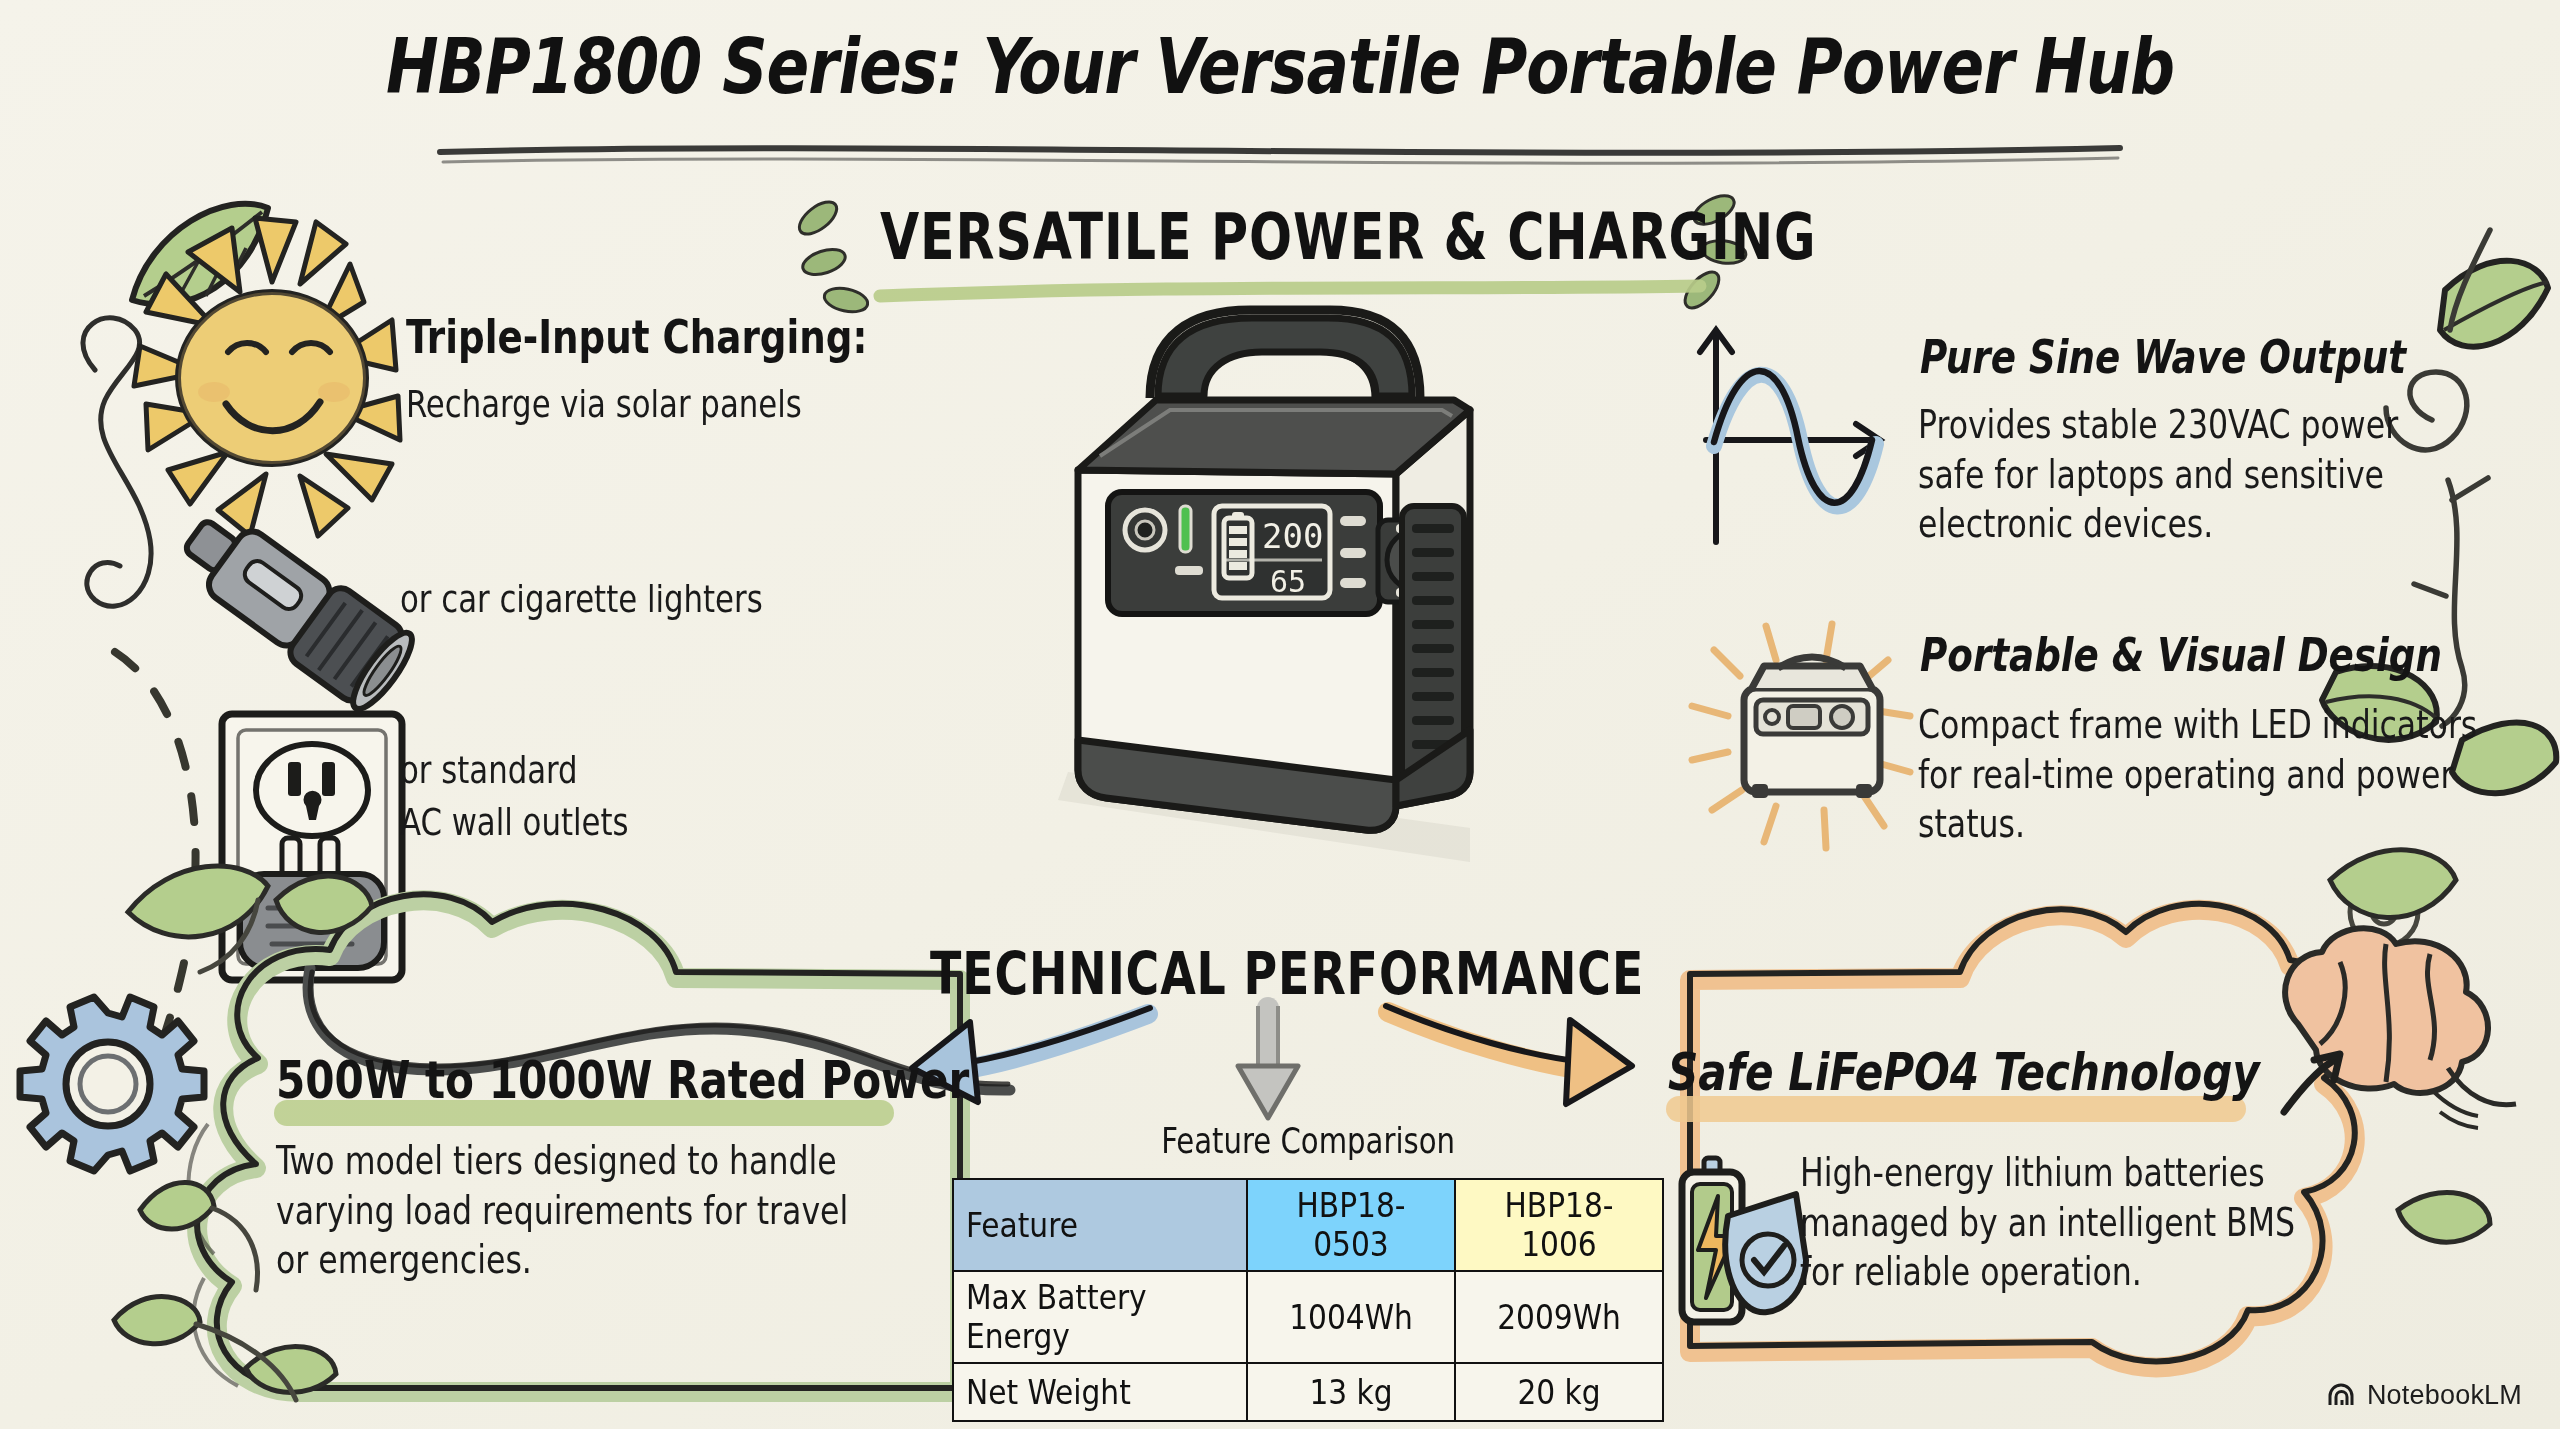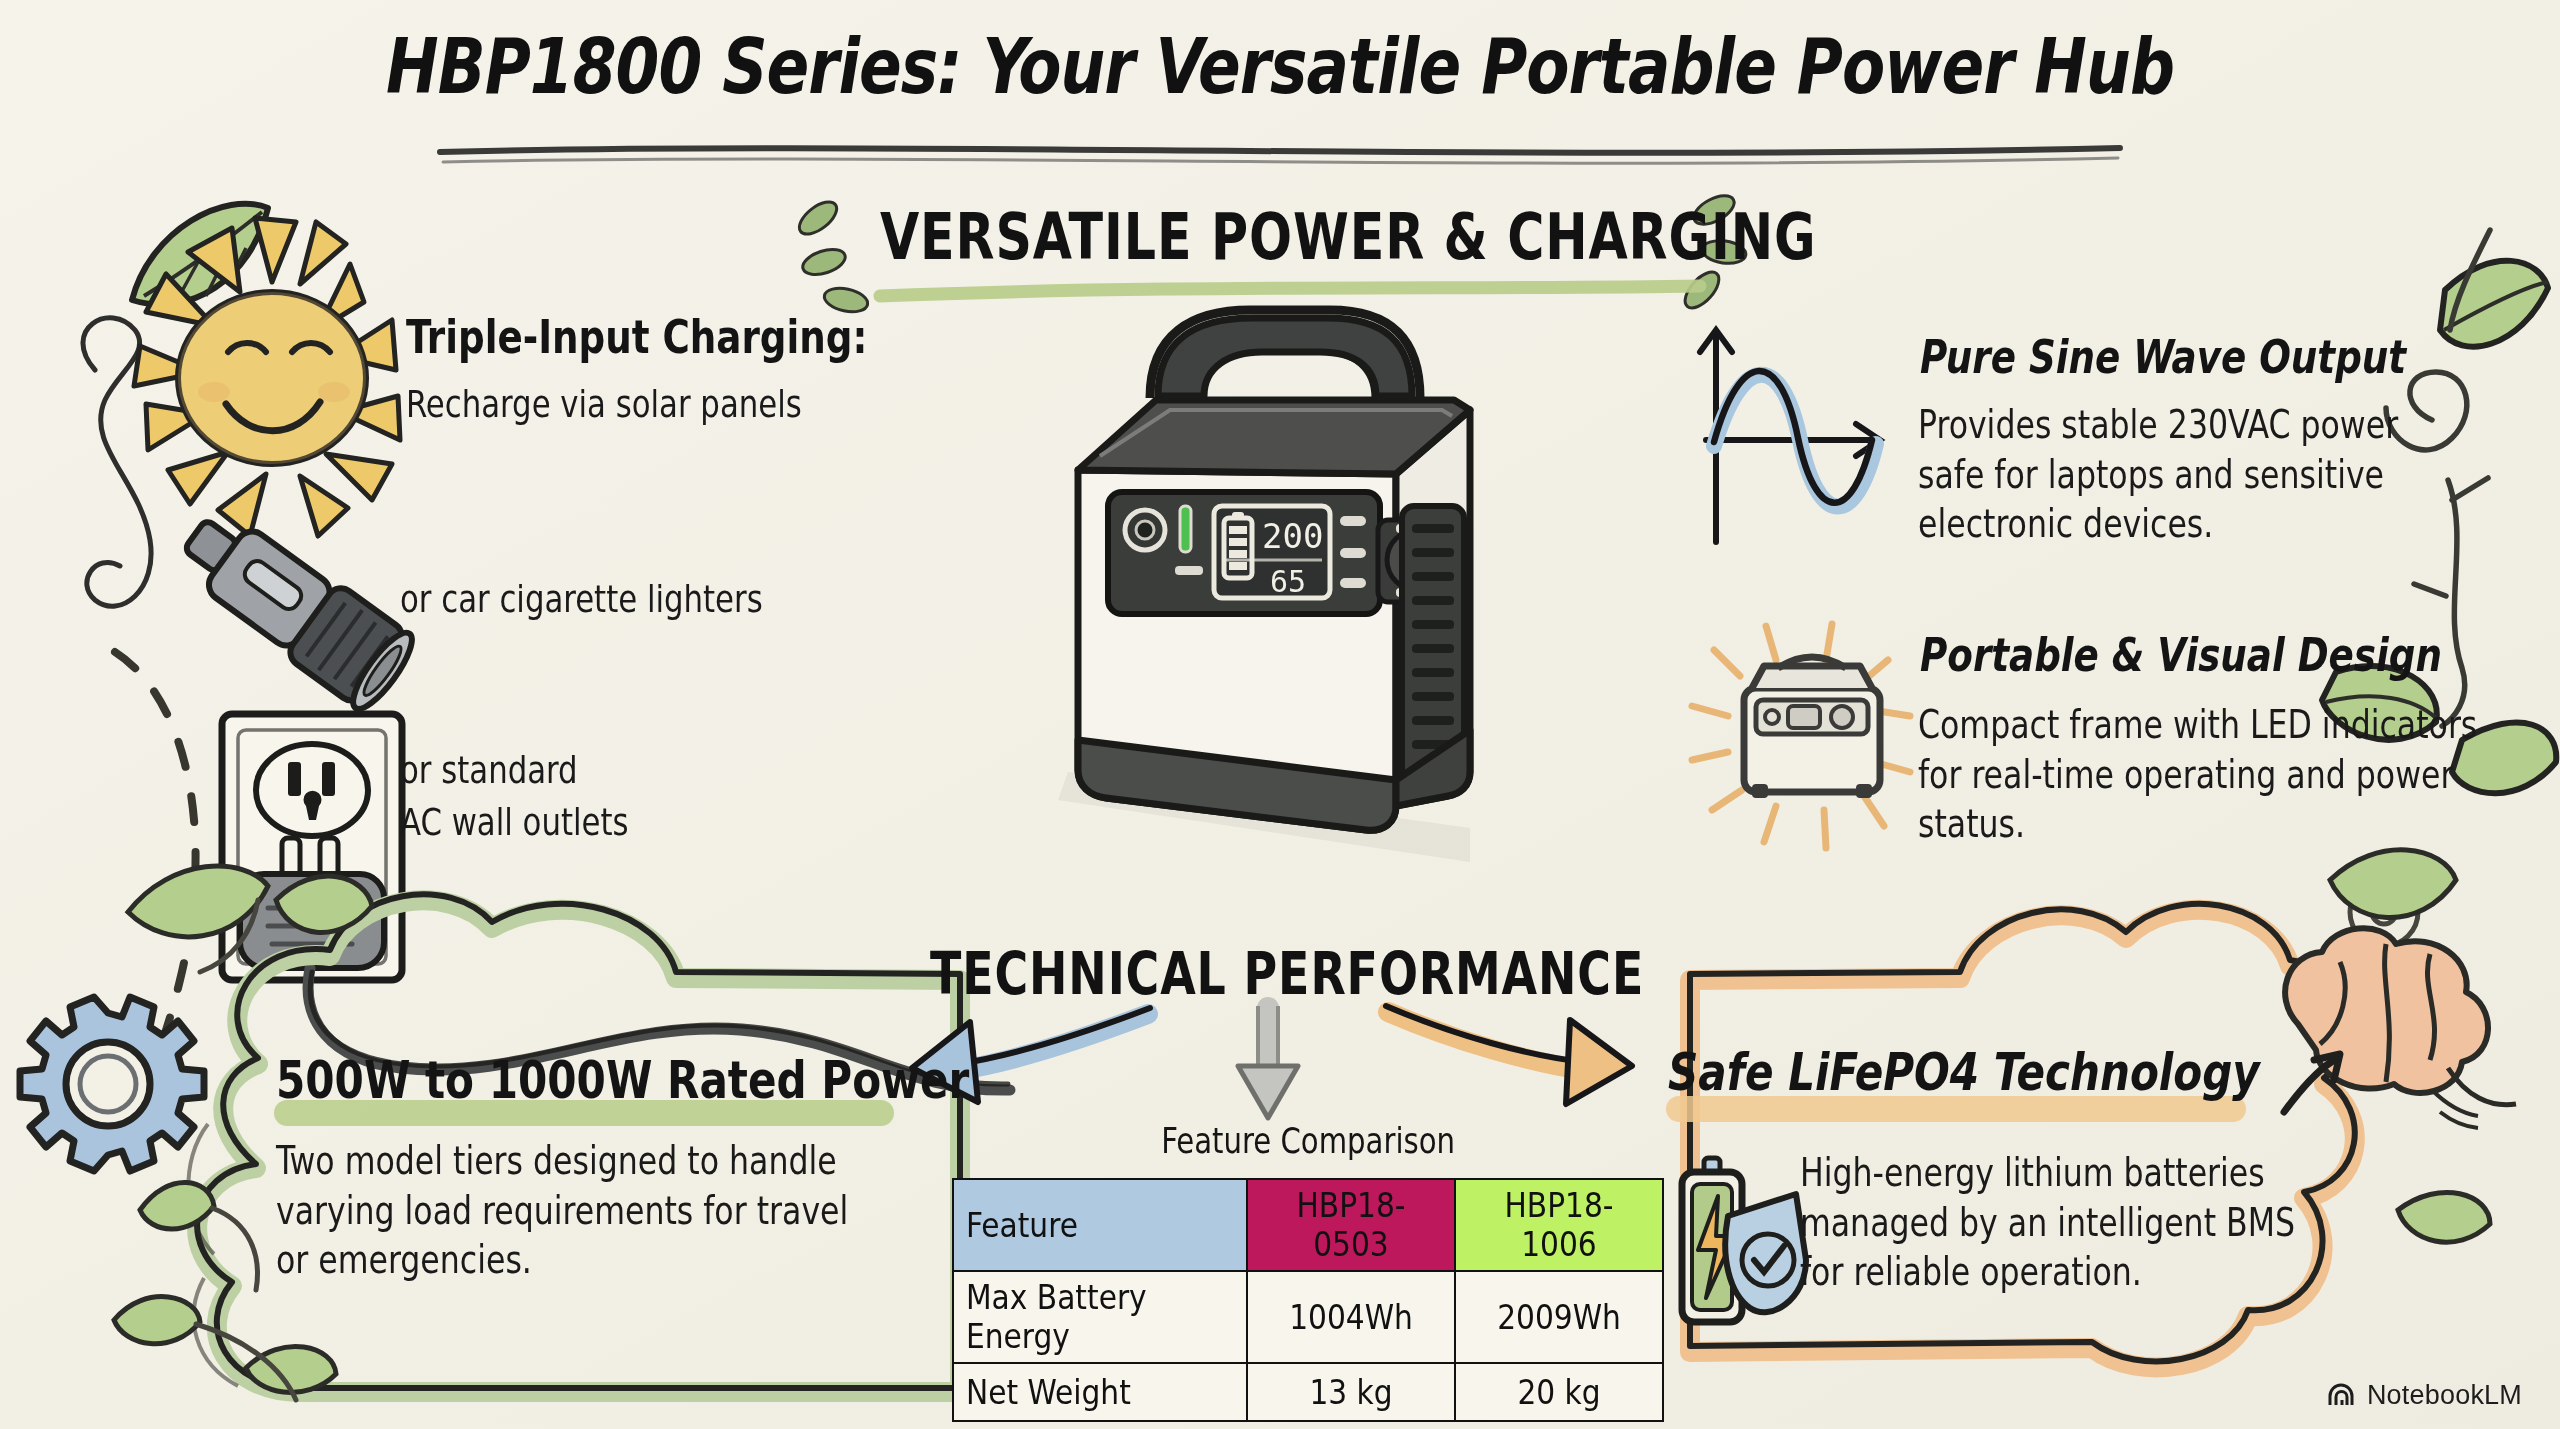--- a/index.html
+++ b/index.html
@@ -58,22 +58,22 @@
     font-family:"DejaVu Sans Condensed","Liberation Sans Narrow","Liberation Sans",sans-serif;
     background:#f7f5ec;
   }
   table.cmp td{
     border:2.5px solid #111;padding:6px 12px;
     font-size:33px;color:#111;height:44px;
   }
   table.cmp td.lbl{text-align:left;width:268px;}
   table.cmp td.val{text-align:center;width:182px;}
   td.hd-feature{background:#aec9e0;}
-  td.hd-a{background:#be185d;text-align:center;}
-  td.hd-b{background:#bef264;text-align:center;}
+  td.hd-a{background:#7dd3fc;text-align:center;}
+  td.hd-b{background:#fef9c3;text-align:center;}
   .nb-wm{
     position:absolute;right:38px;bottom:18px;display:flex;align-items:center;gap:10px;
     font-family:"Liberation Sans", sans-serif;font-size:27px;color:#1d1d1d;letter-spacing:.2px;
   }
 </style>
 </head>
 <body>
 
 <div id="canvas">
 

